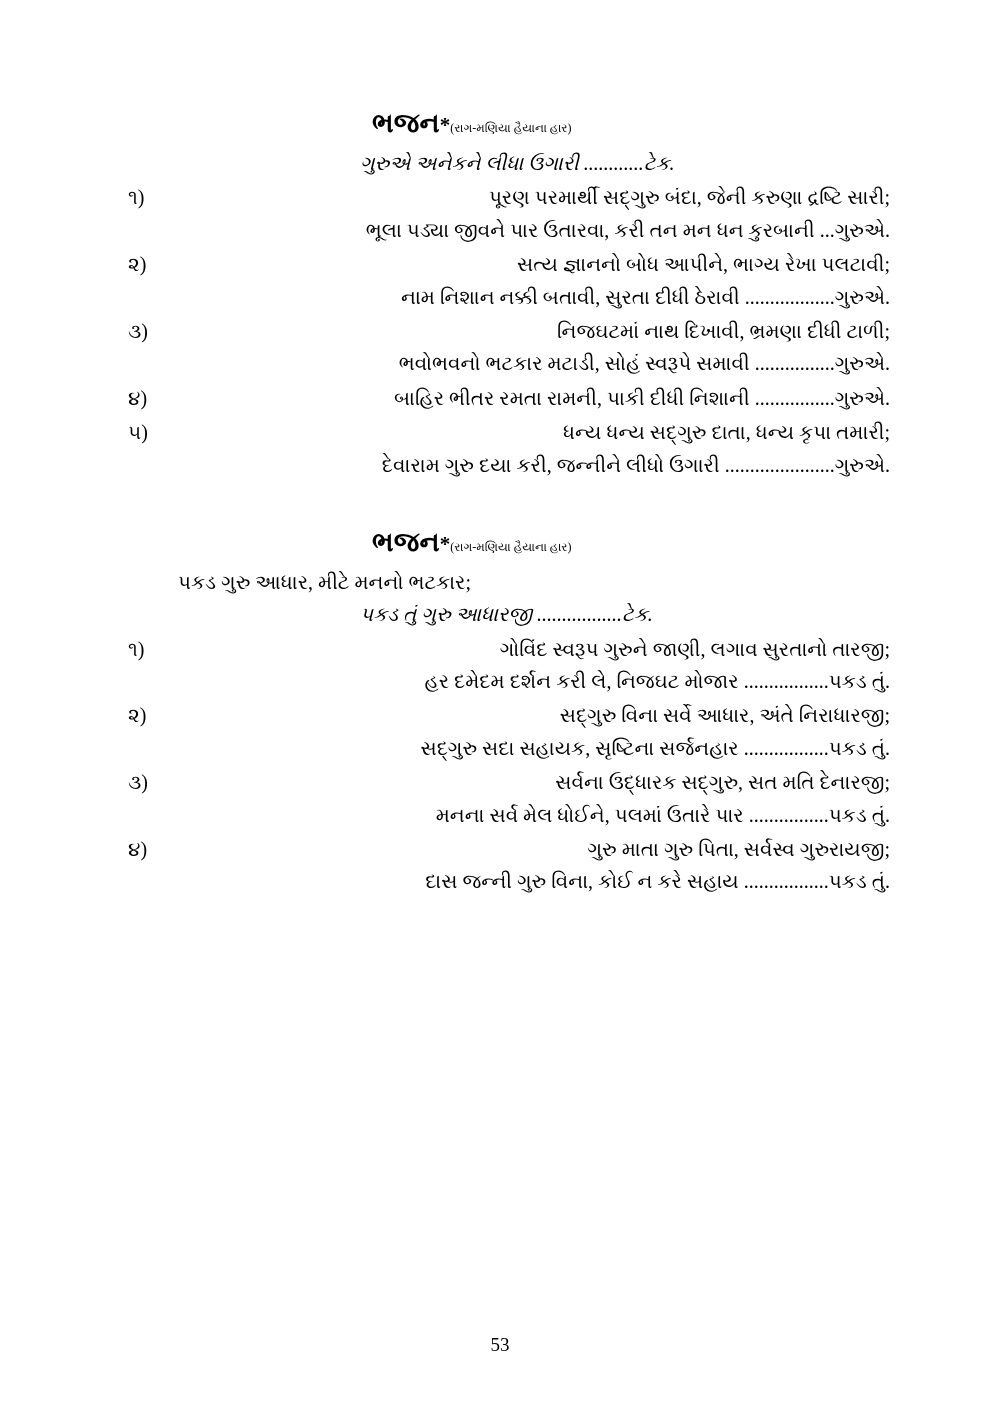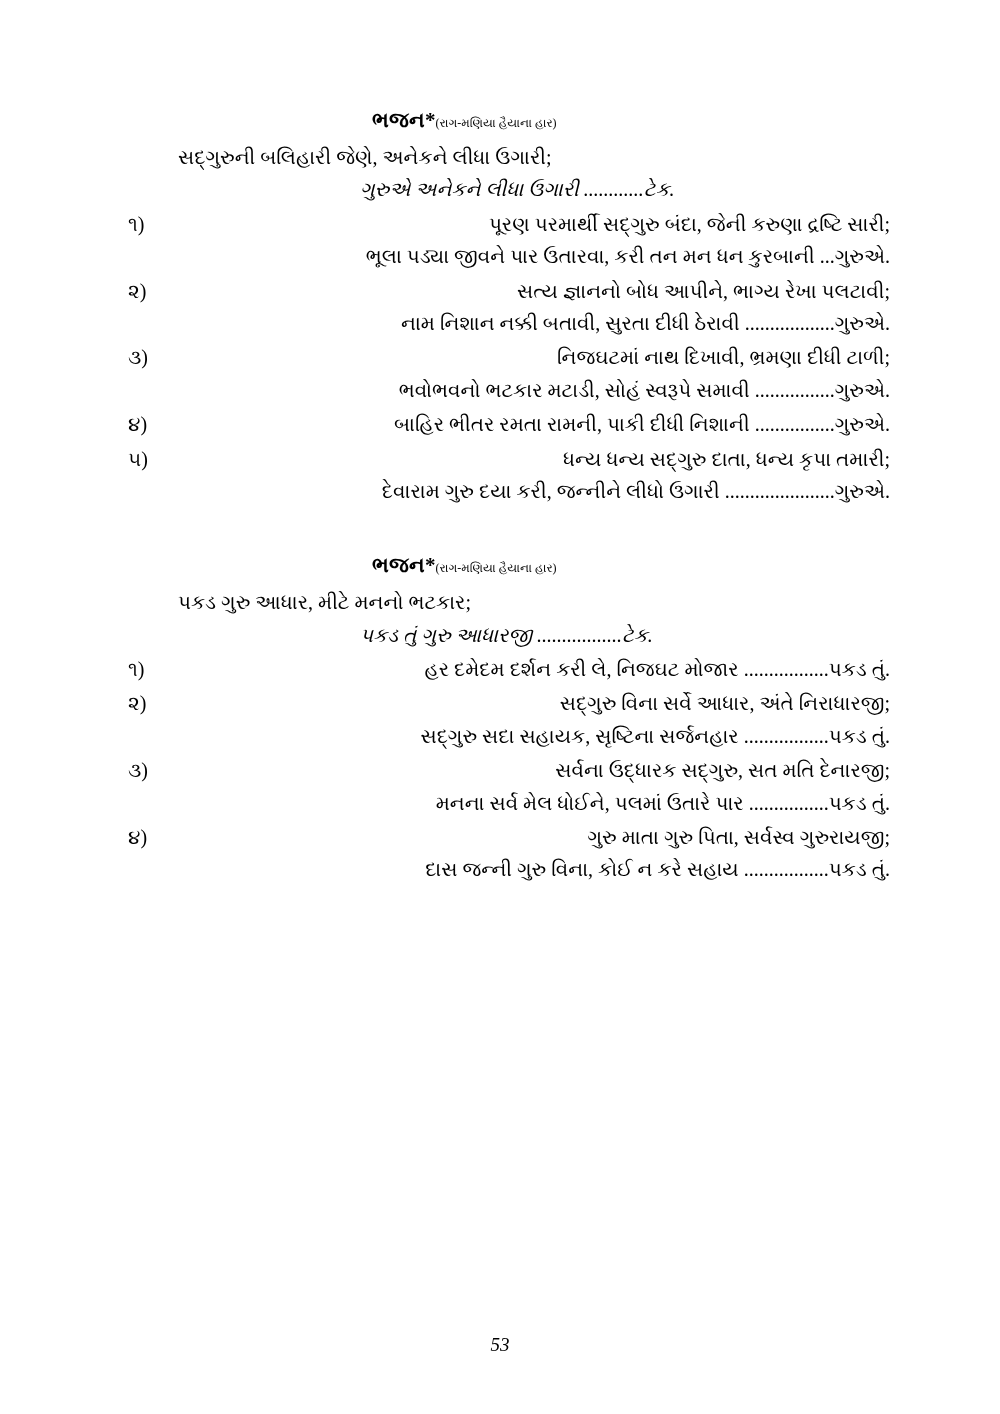--- a/index.html
+++ b/index.html
@@ -28,21 +28,21 @@
   .song + .song {
     margin-top: 46px;
   }
   .song-title-row {
     text-align: left;
     padding-left: 262px;
     margin-bottom: 8px;
   }
   .song-title {
     font-weight: bold;
-    font-size: 21px;
+    font-size: 27px;
     letter-spacing: 0.2px;
   }
   .song-title-star {
     font-weight: bold;
     font-size: 21px;
   }
   .song-raga {
     font-size: 12px;
   }
   .refrain-line {
@@ -80,33 +80,31 @@
     font-size: 20px;
     line-height: 1.62;
   }
   .page-number {
     position: absolute;
     bottom: 58px;
     left: 0;
     width: 1000px;
     text-align: center;
     font-size: 19px;
-    font-style: italic;
   }
 </style>
 </head>
 <body>
 
 <div class="page">
 
   <div class="song">
     <div class="song-title-row">
       <span class="song-title">ભજન</span><span class="song-title-star">*</span><span class="song-raga">(રાગ-મણિયા હૈયાના હાર)</span>
     </div>
-    <div class="refrain-line">સદ્‌ગુરુની બલિહારી જેણે, અનેકને લીધા ઉગારી;</div>
     <div class="refrain-line indent">ગુરુએ અનેકને લીધા ઉગારી ............ટેક.</div>
 
     <div class="verse">
       <div class="verse-num">૧)</div>
       <div class="verse-lines">
         <div class="verse-line">પૂરણ પરમાર્થી સદ્‌ગુરુ બંદા, જેની કરુણા દ્રષ્ટિ સારી;</div>
         <div class="verse-line">ભૂલા પડ્યા જીવને પાર ઉતારવા, કરી તન મન ધન કુરબાની ...ગુરુએ.</div>
       </div>
     </div>
 
@@ -145,20 +143,21 @@
   <div class="song">
     <div class="song-title-row">
       <span class="song-title">ભજન</span><span class="song-title-star">*</span><span class="song-raga">(રાગ-મણિયા હૈયાના હાર)</span>
     </div>
     <div class="refrain-line">પકડ ગુરુ આધાર, મીટે મનનો ભટકાર;</div>
     <div class="refrain-line indent">પકડ તું ગુરુ આધારજી .................ટેક.</div>
 
     <div class="verse">
       <div class="verse-num">૧)</div>
       <div class="verse-lines">
+        <div class="verse-line">ગોવિંદ સ્વરૂપ ગુરુને જાણી, લગાવ સુરતાનો તારજી;</div>
         <div class="verse-line">હર દમેદમ દર્શન કરી લે, નિજઘટ મોજાર .................પકડ તું.</div>
       </div>
     </div>
 
     <div class="verse">
       <div class="verse-num">૨)</div>
       <div class="verse-lines">
         <div class="verse-line">સદ્‌ગુરુ વિના સર્વે આધાર, અંતે નિરાધારજી;</div>
         <div class="verse-line">સદ્‌ગુરુ સદા સહાયક, સૃષ્ટિના સર્જનહાર .................પકડ તું.</div>
       </div>

